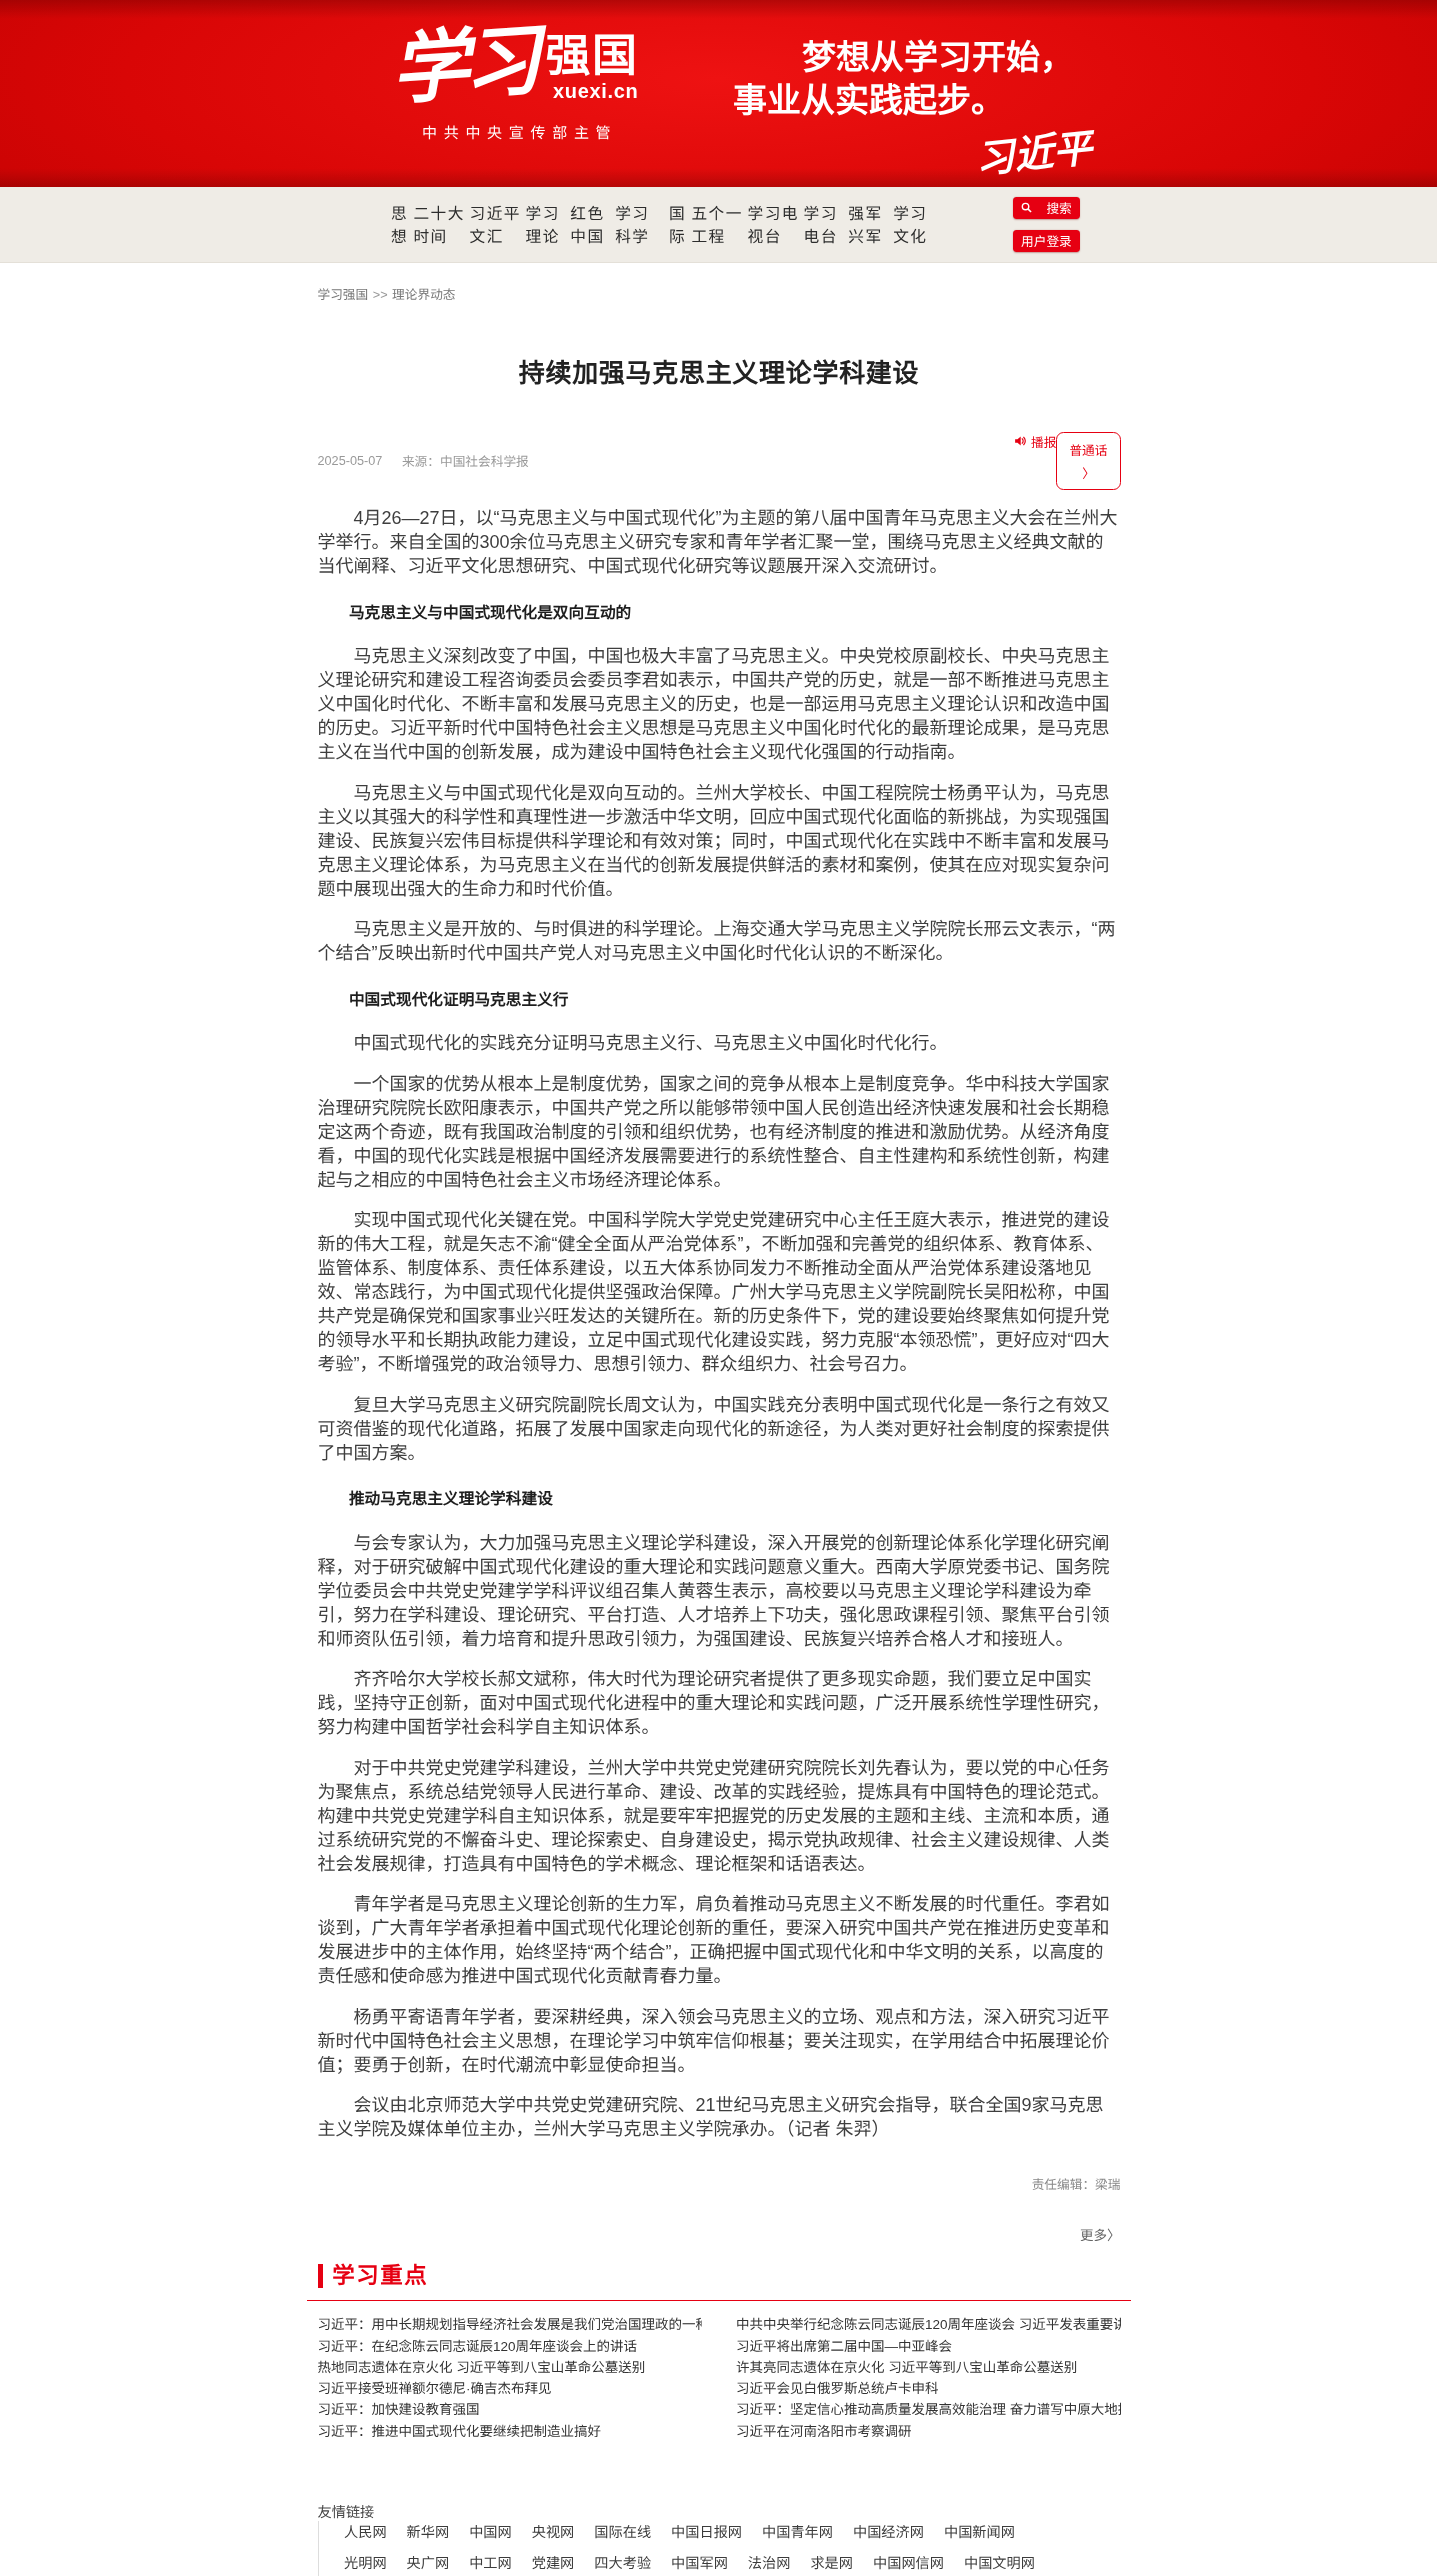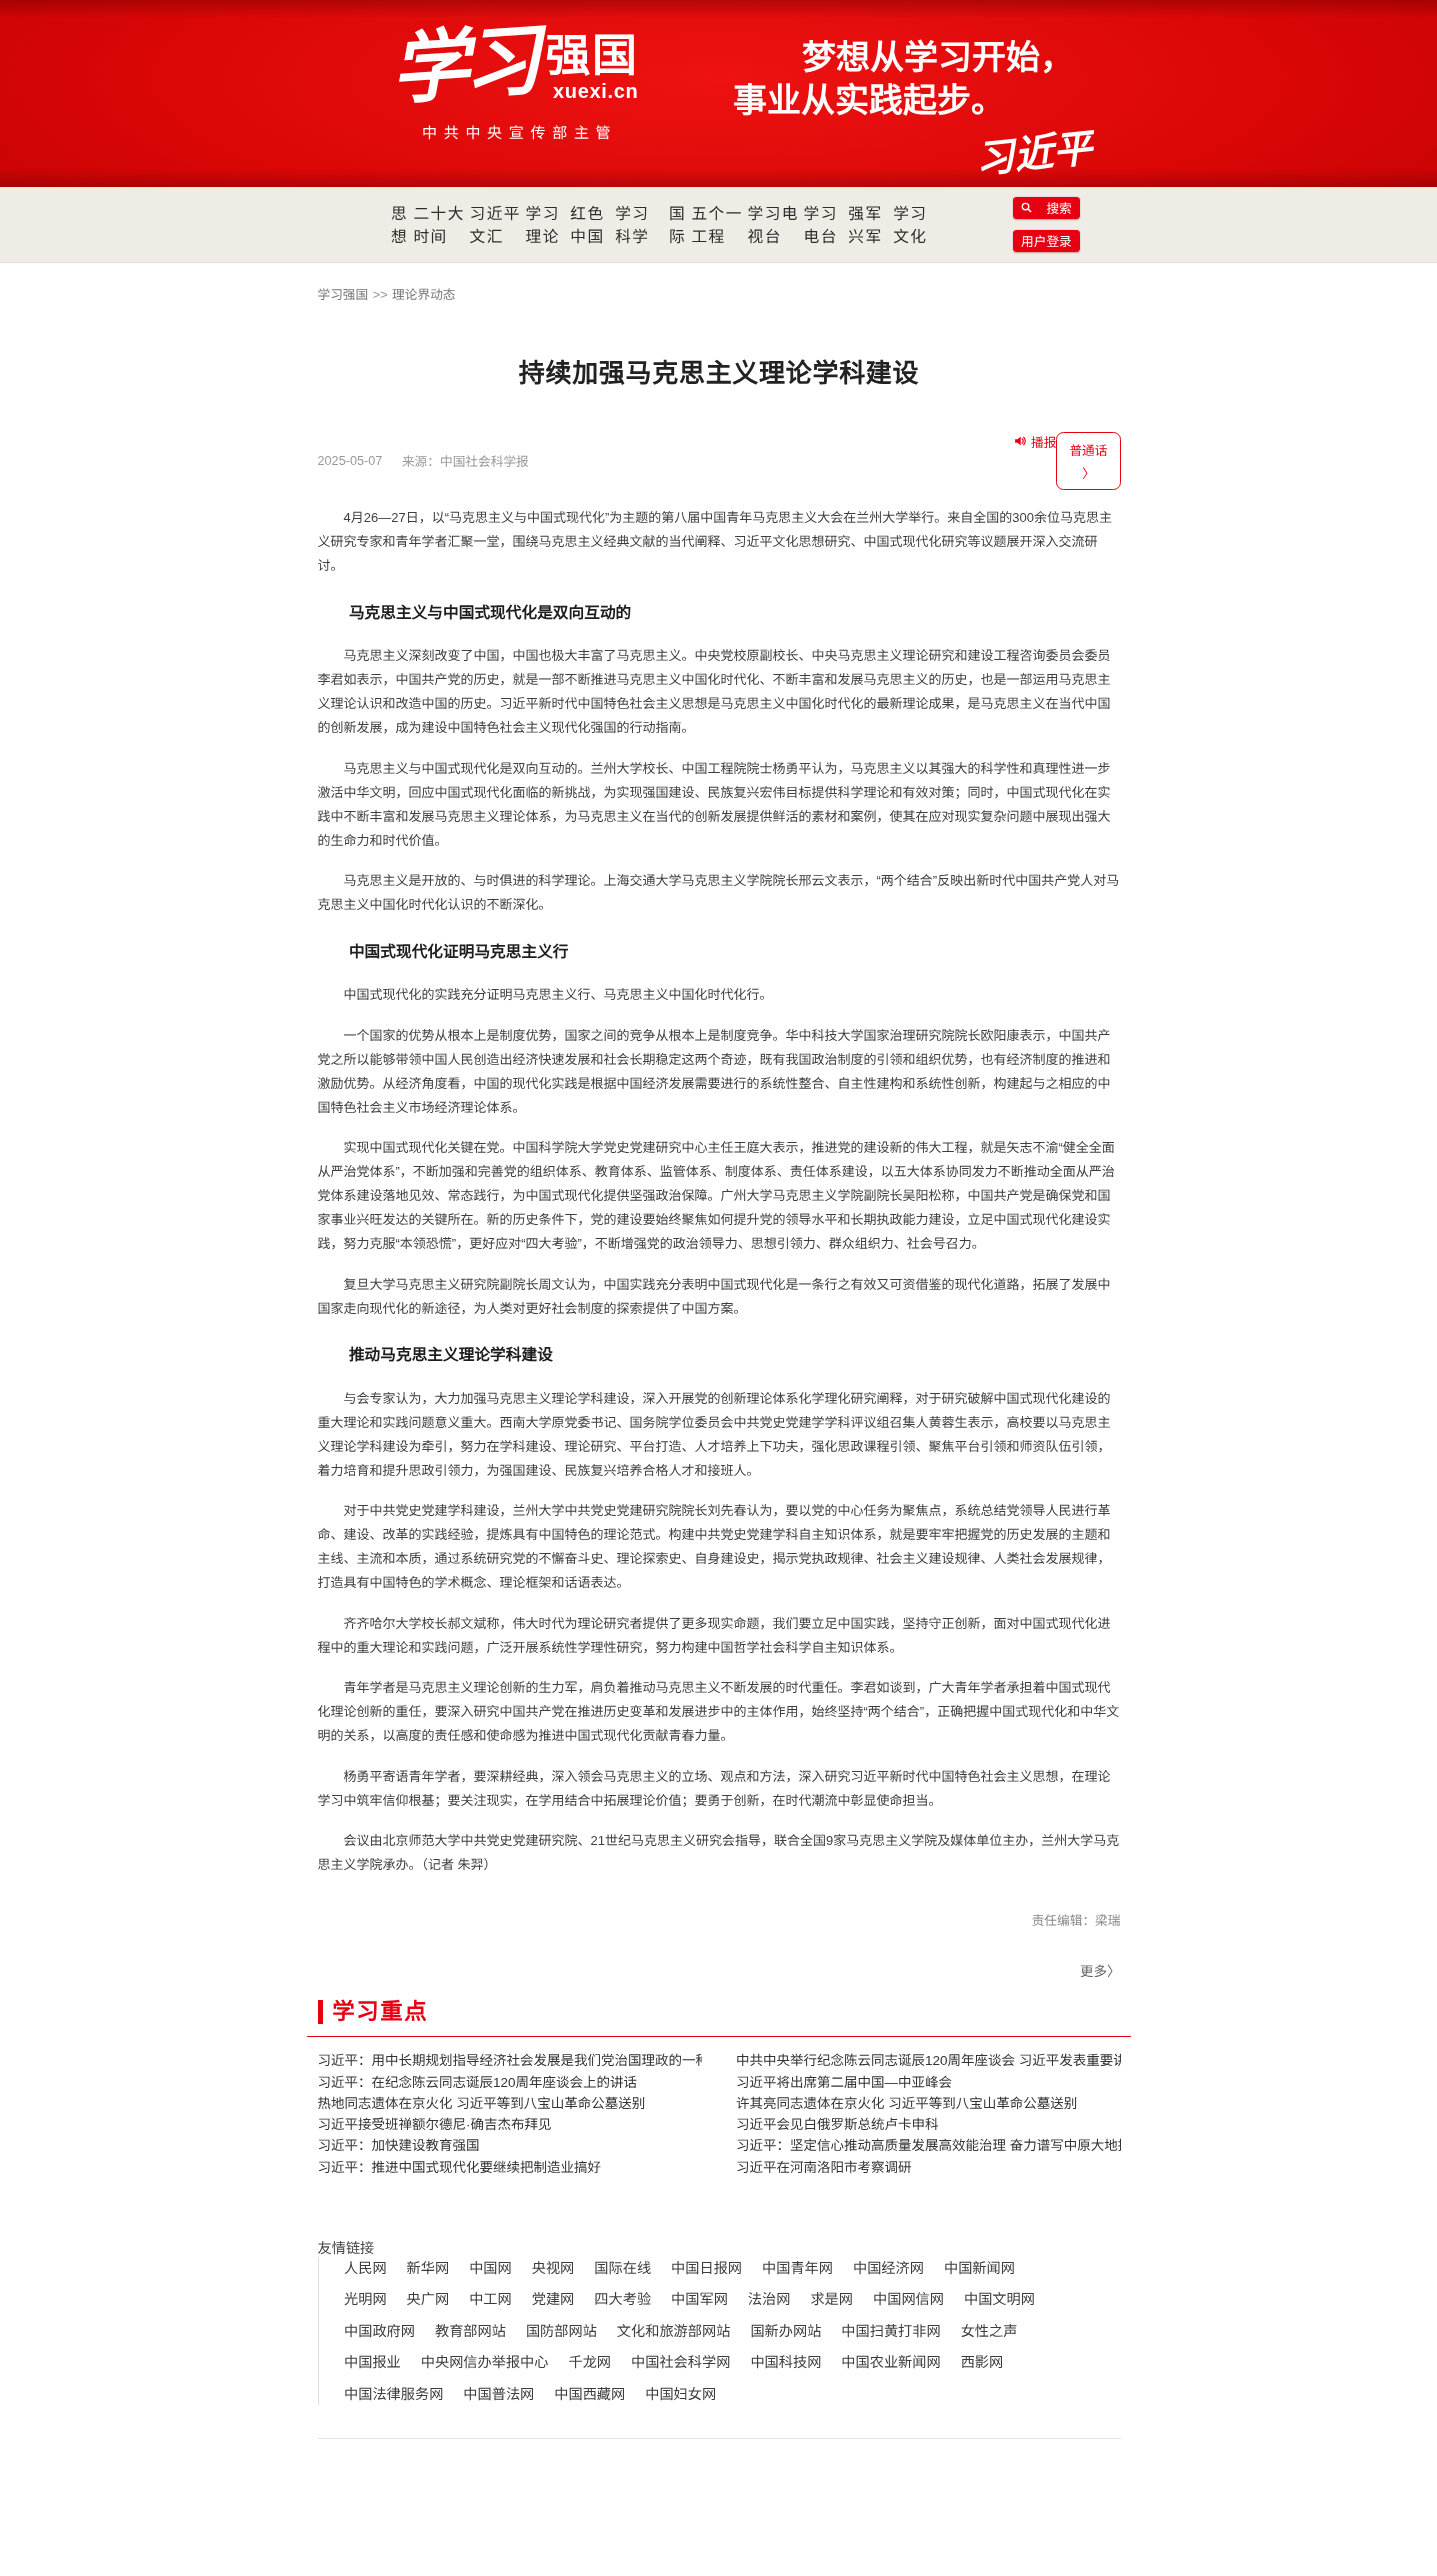--- a/index.html
+++ b/index.html
@@ -71,21 +71,21 @@
   .meta-date{ margin-right:19.5px; }
   .meta-right{ margin-left:auto; display:flex; align-items:flex-start; gap:0; }
   .broadcast{ display:flex; align-items:center; gap:4.5px; color:#e60012; font-size:12.7px; background:none; border:none; font-family:inherit; cursor:pointer; }
   .lang-btn{
     display:flex; align-items:center; gap:4.5px; color:#e60012; font-size:12.7px;
     border:0.7px solid #e60012; border-radius:7.5px; background:#fff; padding:6.7px 12px;
     font-family:inherit; cursor:pointer;flex-direction:column;
   }
 
   .article-body{ margin-top:9px; padding:0 10.5px; }
-  .blk-p{ font-size:13px; color:#3e3e3e; line-height:24px; text-indent:2em; margin:16.5px 0; }
+  .blk-p{ font-size:18px; color:#3e3e3e; line-height:24px; text-indent:2em; margin:16.5px 0; }
   .blk-h{ font-size:15.7px; color:#1e1e1e; font-weight:bold; line-height:24px; text-indent:2em; margin:22.5px 0 19.5px; }
 
   .editor-line{ text-align:right; font-size:12.7px; color:#888; margin-top:33px; padding-right:10.5px; }
   .more-line{ text-align:right; font-size:13.5px; color:#666; margin-top:31px; padding-right:10.5px; }
 
   
   .hot-section{ margin-top:19.5px; }
   .hot-header{ border-bottom:1.5px solid #e60012; padding:0 0 12px 10.5px; }
   .hot-title{
     display:inline-block; font-size:22.5px; font-weight:bold; color:#e60012;
@@ -198,22 +198,22 @@
       <div class="blk blk-p"><span>马克思主义深刻改变了中国，中国也极大丰富了马克思主义。中央党校原副校长、中央马克思主义理论研究和建设工程咨询委员会委员李君如表示，中国共产党的历史，就是一部不断推进马克思主义中国化时代化、不断丰富和发展马克思主义的历史，也是一部运用马克思主义理论认识和改造中国的历史。习近平新时代中国特色社会主义思想是马克思主义中国化时代化的最新理论成果，是马克思主义在当代中国的创新发展，成为建设中国特色社会主义现代化强国的行动指南。</span></div>
       <div class="blk blk-p"><span>马克思主义与中国式现代化是双向互动的。兰州大学校长、中国工程院院士杨勇平认为，马克思主义以其强大的科学性和真理性进一步激活中华文明，回应中国式现代化面临的新挑战，为实现强国建设、民族复兴宏伟目标提供科学理论和有效对策；同时，中国式现代化在实践中不断丰富和发展马克思主义理论体系，为马克思主义在当代的创新发展提供鲜活的素材和案例，使其在应对现实复杂问题中展现出强大的生命力和时代价值。</span></div>
       <div class="blk blk-p"><span>马克思主义是开放的、与时俱进的科学理论。上海交通大学马克思主义学院院长邢云文表示，“两个结合”反映出新时代中国共产党人对马克思主义中国化时代化认识的不断深化。</span></div>
       <div class="blk blk-h"><span>中国式现代化证明马克思主义行</span></div>
       <div class="blk blk-p"><span>中国式现代化的实践充分证明马克思主义行、马克思主义中国化时代化行。</span></div>
       <div class="blk blk-p"><span>一个国家的优势从根本上是制度优势，国家之间的竞争从根本上是制度竞争。华中科技大学国家治理研究院院长欧阳康表示，中国共产党之所以能够带领中国人民创造出经济快速发展和社会长期稳定这两个奇迹，既有我国政治制度的引领和组织优势，也有经济制度的推进和激励优势。从经济角度看，中国的现代化实践是根据中国经济发展需要进行的系统性整合、自主性建构和系统性创新，构建起与之相应的中国特色社会主义市场经济理论体系。</span></div>
       <div class="blk blk-p"><span>实现中国式现代化关键在党。中国科学院大学党史党建研究中心主任王庭大表示，推进党的建设新的伟大工程，就是矢志不渝“健全全面从严治党体系”，不断加强和完善党的组织体系、教育体系、监管体系、制度体系、责任体系建设，以五大体系协同发力不断推动全面从严治党体系建设落地见效、常态践行，为中国式现代化提供坚强政治保障。广州大学马克思主义学院副院长吴阳松称，中国共产党是确保党和国家事业兴旺发达的关键所在。新的历史条件下，党的建设要始终聚焦如何提升党的领导水平和长期执政能力建设，立足中国式现代化建设实践，努力克服“本领恐慌”，更好应对“四大考验”，不断增强党的政治领导力、思想引领力、群众组织力、社会号召力。</span></div>
       <div class="blk blk-p"><span>复旦大学马克思主义研究院副院长周文认为，中国实践充分表明中国式现代化是一条行之有效又可资借鉴的现代化道路，拓展了发展中国家走向现代化的新途径，为人类对更好社会制度的探索提供了中国方案。</span></div>
       <div class="blk blk-h"><span>推动马克思主义理论学科建设</span></div>
       <div class="blk blk-p"><span>与会专家认为，大力加强马克思主义理论学科建设，深入开展党的创新理论体系化学理化研究阐释，对于研究破解中国式现代化建设的重大理论和实践问题意义重大。西南大学原党委书记、国务院学位委员会中共党史党建学学科评议组召集人黄蓉生表示，高校要以马克思主义理论学科建设为牵引，努力在学科建设、理论研究、平台打造、人才培养上下功夫，强化思政课程引领、聚焦平台引领和师资队伍引领，着力培育和提升思政引领力，为强国建设、民族复兴培养合格人才和接班人。</span></div>
+      <div class="blk blk-p"><span>齐齐哈尔大学校长郝文斌称，伟大时代为理论研究者提供了更多现实命题，我们要立足中国实践，坚持守正创新，面对中国式现代化进程中的重大理论和实践问题，广泛开展系统性学理性研究，努力构建中国哲学社会科学自主知识体系。</span></div>
       <div class="blk blk-p"><span>对于中共党史党建学科建设，兰州大学中共党史党建研究院院长刘先春认为，要以党的中心任务为聚焦点，系统总结党领导人民进行革命、建设、改革的实践经验，提炼具有中国特色的理论范式。构建中共党史党建学科自主知识体系，就是要牢牢把握党的历史发展的主题和主线、主流和本质，通过系统研究党的不懈奋斗史、理论探索史、自身建设史，揭示党执政规律、社会主义建设规律、人类社会发展规律，打造具有中国特色的学术概念、理论框架和话语表达。</span></div>
-      <div class="blk blk-p"><span>齐齐哈尔大学校长郝文斌称，伟大时代为理论研究者提供了更多现实命题，我们要立足中国实践，坚持守正创新，面对中国式现代化进程中的重大理论和实践问题，广泛开展系统性学理性研究，努力构建中国哲学社会科学自主知识体系。</span></div>
       <div class="blk blk-p"><span>青年学者是马克思主义理论创新的生力军，肩负着推动马克思主义不断发展的时代重任。李君如谈到，广大青年学者承担着中国式现代化理论创新的重任，要深入研究中国共产党在推进历史变革和发展进步中的主体作用，始终坚持“两个结合”，正确把握中国式现代化和中华文明的关系，以高度的责任感和使命感为推进中国式现代化贡献青春力量。</span></div>
       <div class="blk blk-p"><span>杨勇平寄语青年学者，要深耕经典，深入领会马克思主义的立场、观点和方法，深入研究习近平新时代中国特色社会主义思想，在理论学习中筑牢信仰根基；要关注现实，在学用结合中拓展理论价值；要勇于创新，在时代潮流中彰显使命担当。</span></div>
       <div class="blk blk-p"><span>会议由北京师范大学中共党史党建研究院、21世纪马克思主义研究会指导，联合全国9家马克思主义学院及媒体单位主办，兰州大学马克思主义学院承办。（记者 朱羿）</span></div>
     </article>
 
   <div class="editor-line">责任编辑：梁瑞</div>
 
   <div class="more-line"><a class="more-link">更多〉</a></div>
 
   <section class="hot-section">

